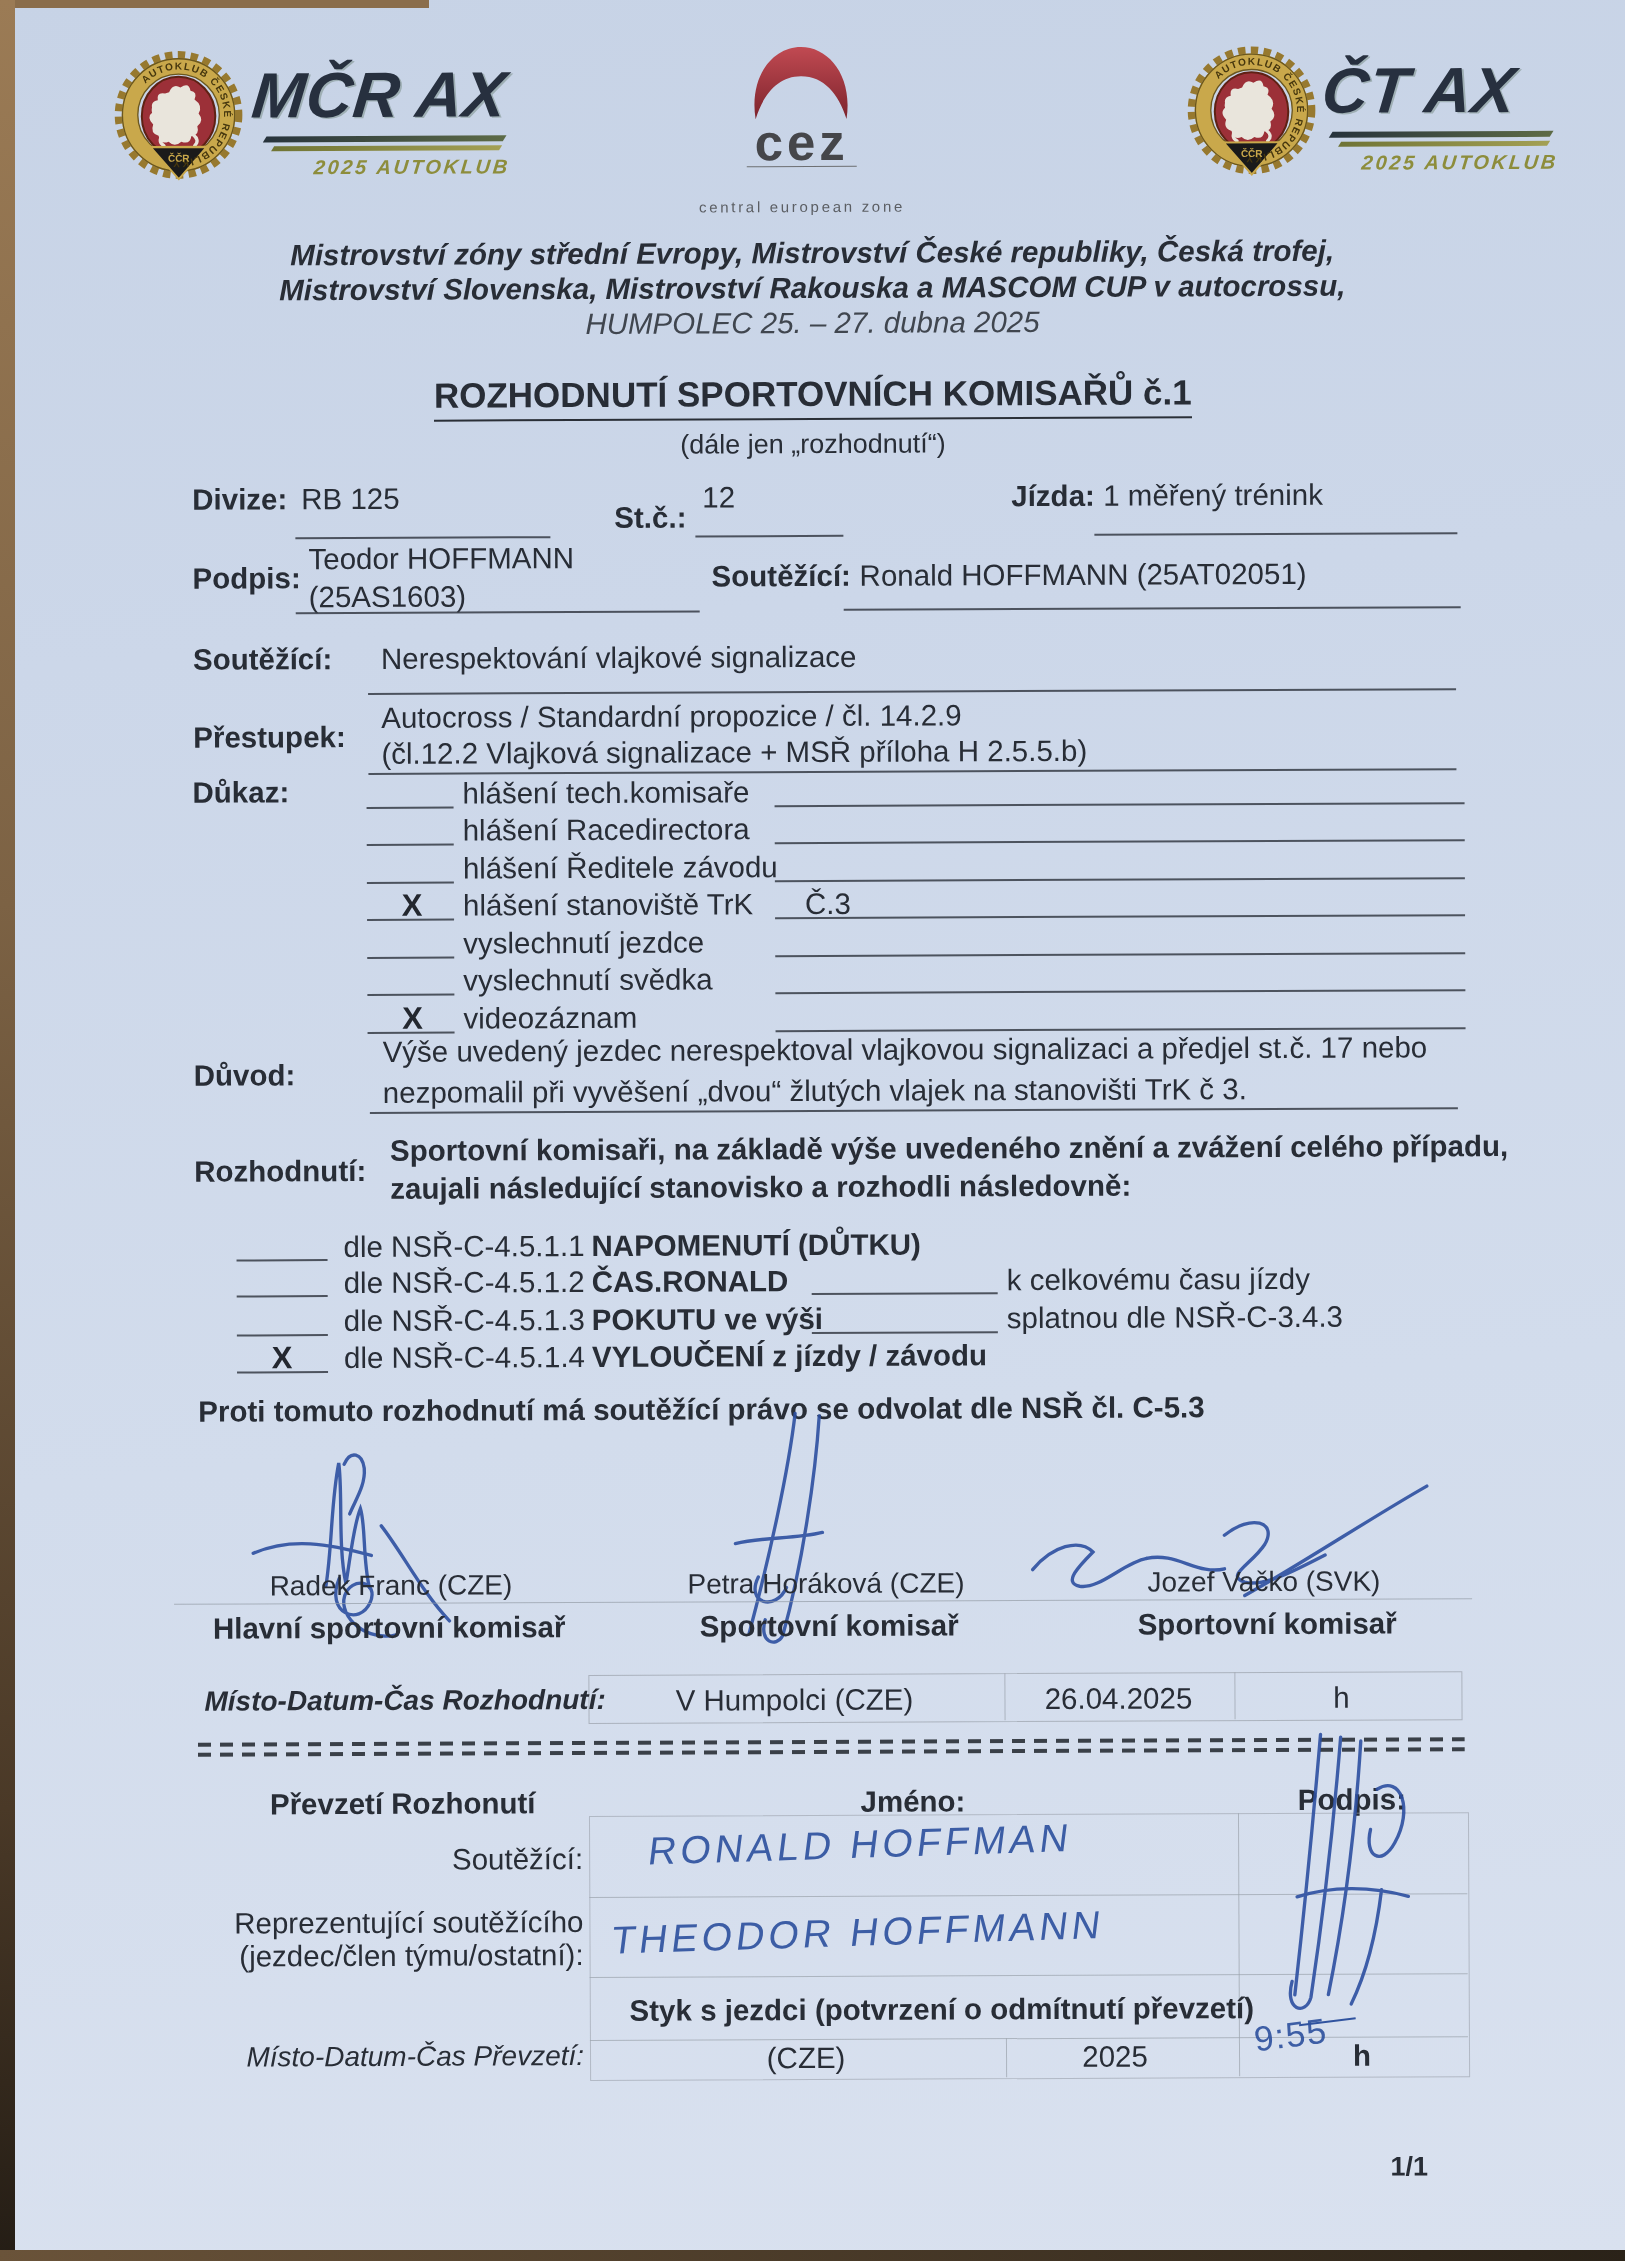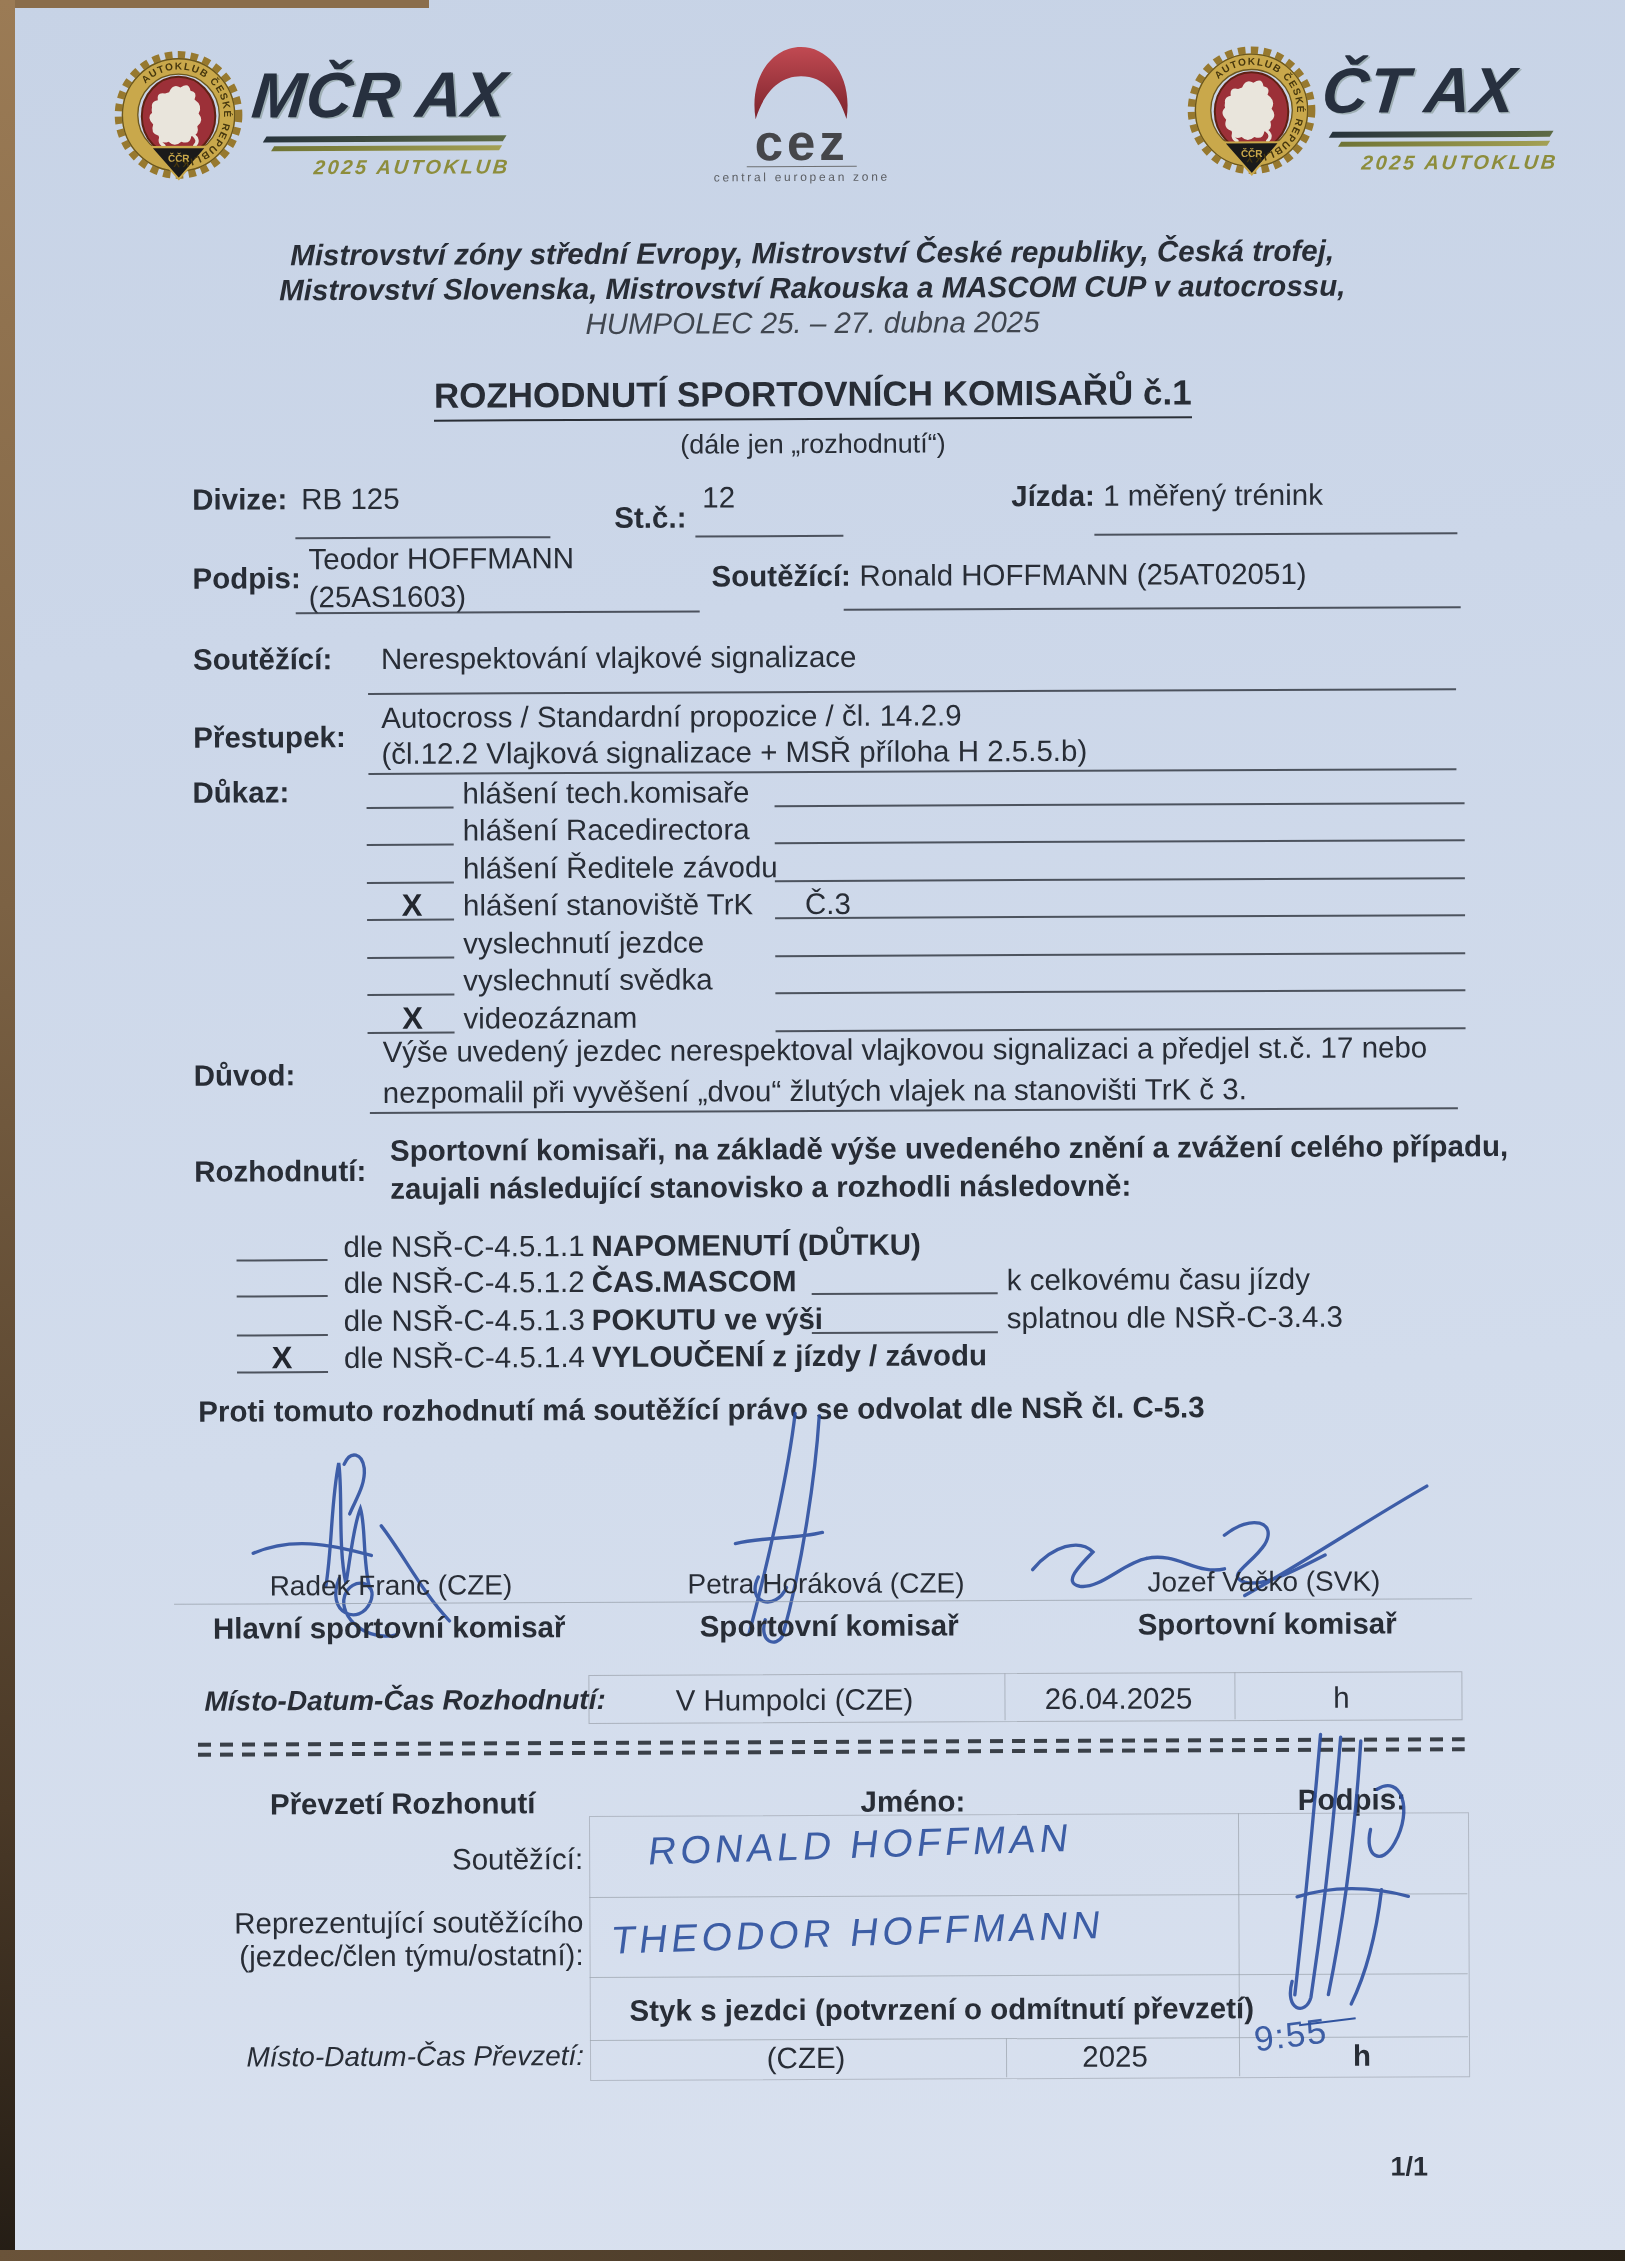--- a/index.html
+++ b/index.html
@@ -28,21 +28,21 @@
   .gridline{position:absolute;background:rgba(158,165,175,.75);}
   .box{position:absolute;border:1.3px solid rgba(160,167,177,.8);}
   .logo-big{position:absolute;font-size:64px;font-weight:bold;font-style:italic;
       color:#27303f;letter-spacing:0.7px;transform:skewX(-6deg);
       text-shadow:2px 1.3px 0 rgba(80,105,85,.35);}
   .stripe{position:absolute;transform:skewX(-32deg);}
   .logo-sub{position:absolute;font-size:20px;font-weight:bold;font-style:italic;
       color:#8d8d3c;letter-spacing:2.7px;transform:skewX(-6deg);}
   .cez-word{position:absolute;font-size:51px;font-weight:bold;color:#45464a;
       letter-spacing:4px;transform:translateX(-50%);}
-  .cez-cap{position:absolute;font-size:12px;color:#5b5e63;letter-spacing:2.7px;transform:translateX(-50%);}
+  .cez-cap{position:absolute;font-size:15px;color:#5b5e63;letter-spacing:2.7px;transform:translateX(-50%);margin-top:28px;}
   .pgnum{font-size:27px;font-weight:bold;}
 </style>
 </head>
 <body>
 
 <div class="page">
   <div class="edge-top"></div>
   <div class="content">
 
     <svg width="0" height="0" style="position:absolute">
@@ -186,21 +186,21 @@
     <div class="t b" style="left:193px;top:1152px">Rozhodnutí:</div>
     <div class="t b" style="left:389px;top:1170px">zaujali následující stanovisko a rozhodli následovně:</div>
 
     <div class="xmark" style="left:280px;top:1227px"></div>
     <div class="t" style="left:342px;top:1228px">dle NSŘ-C-4.5.1.1</div>
     <div class="t b" style="left:590px;top:1228px">NAPOMENUTÍ (DŮTKU)</div>
     <div class="rule" style="left:235px;top:1257px;width:91px"></div>
 
     <div class="xmark" style="left:280px;top:1263px"></div>
     <div class="t" style="left:342px;top:1264px">dle NSŘ-C-4.5.1.2</div>
-    <div class="t b" style="left:590px;top:1264px">ČAS.MASCOM</div>
+    <div class="t b" style="left:590px;top:1264px">ČAS.RONALD</div>
     <div class="t" style="left:1005px;top:1264px">k celkovému času jízdy</div>
     <div class="rule" style="left:235px;top:1293px;width:91px"></div>
     <div class="rule" style="left:810px;top:1293px;width:186px"></div>
 
     <div class="xmark" style="left:280px;top:1300px"></div>
     <div class="t" style="left:342px;top:1302px">dle NSŘ-C-4.5.1.3</div>
     <div class="t b" style="left:590px;top:1302px">POKUTU ve výši</div>
     <div class="t" style="left:1005px;top:1302px">splatnou dle NSŘ-C-3.4.3</div>
     <div class="rule" style="left:235px;top:1332px;width:91px"></div>
     <div class="rule" style="left:810px;top:1332px;width:186px"></div>

